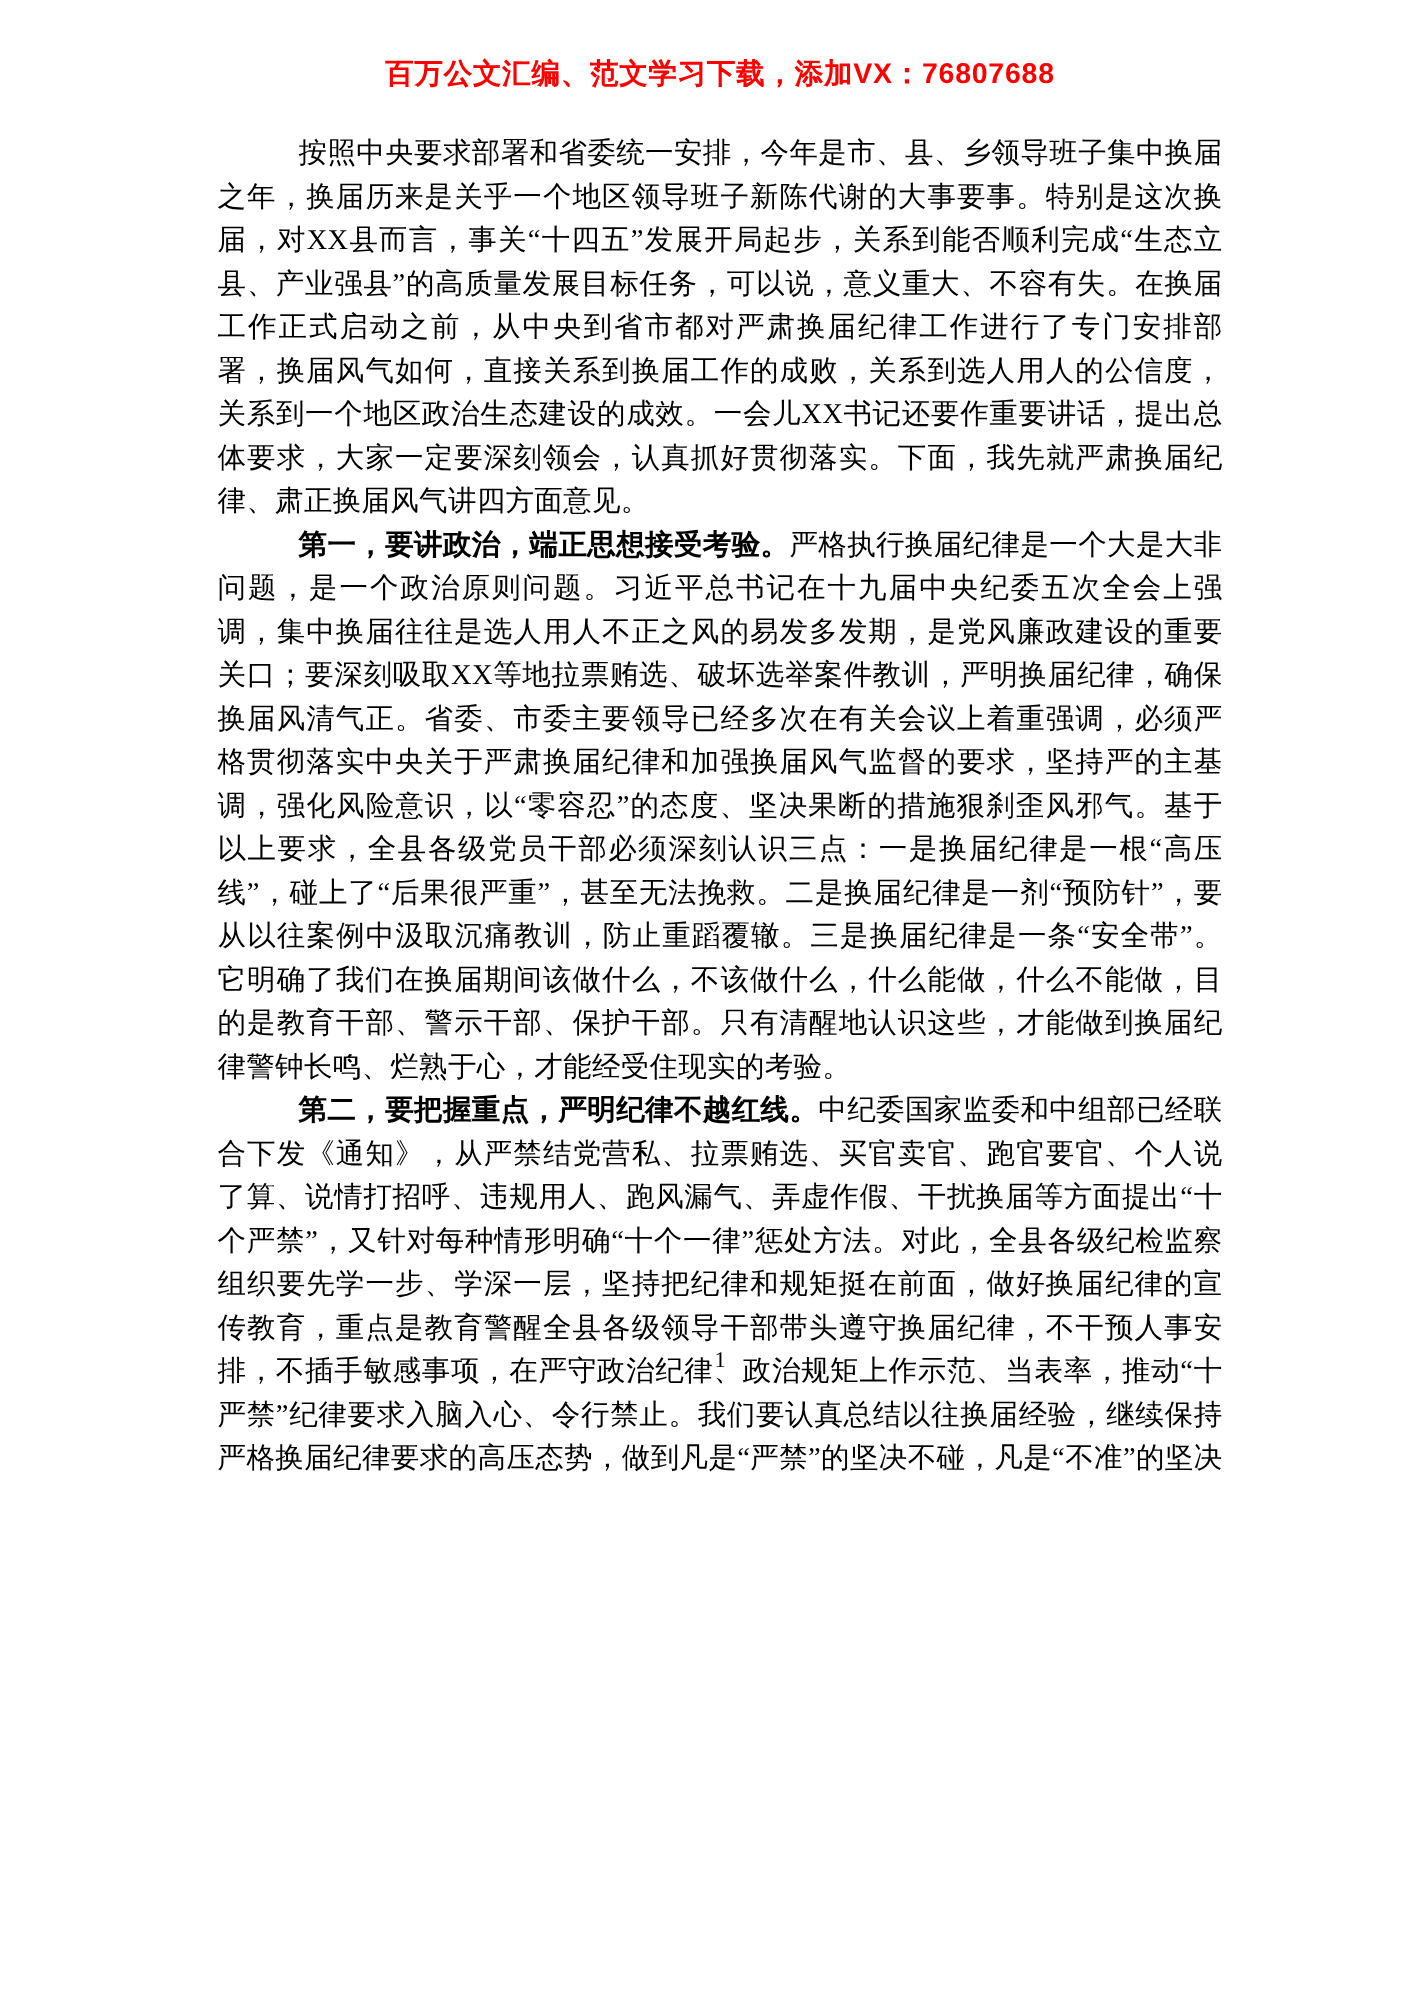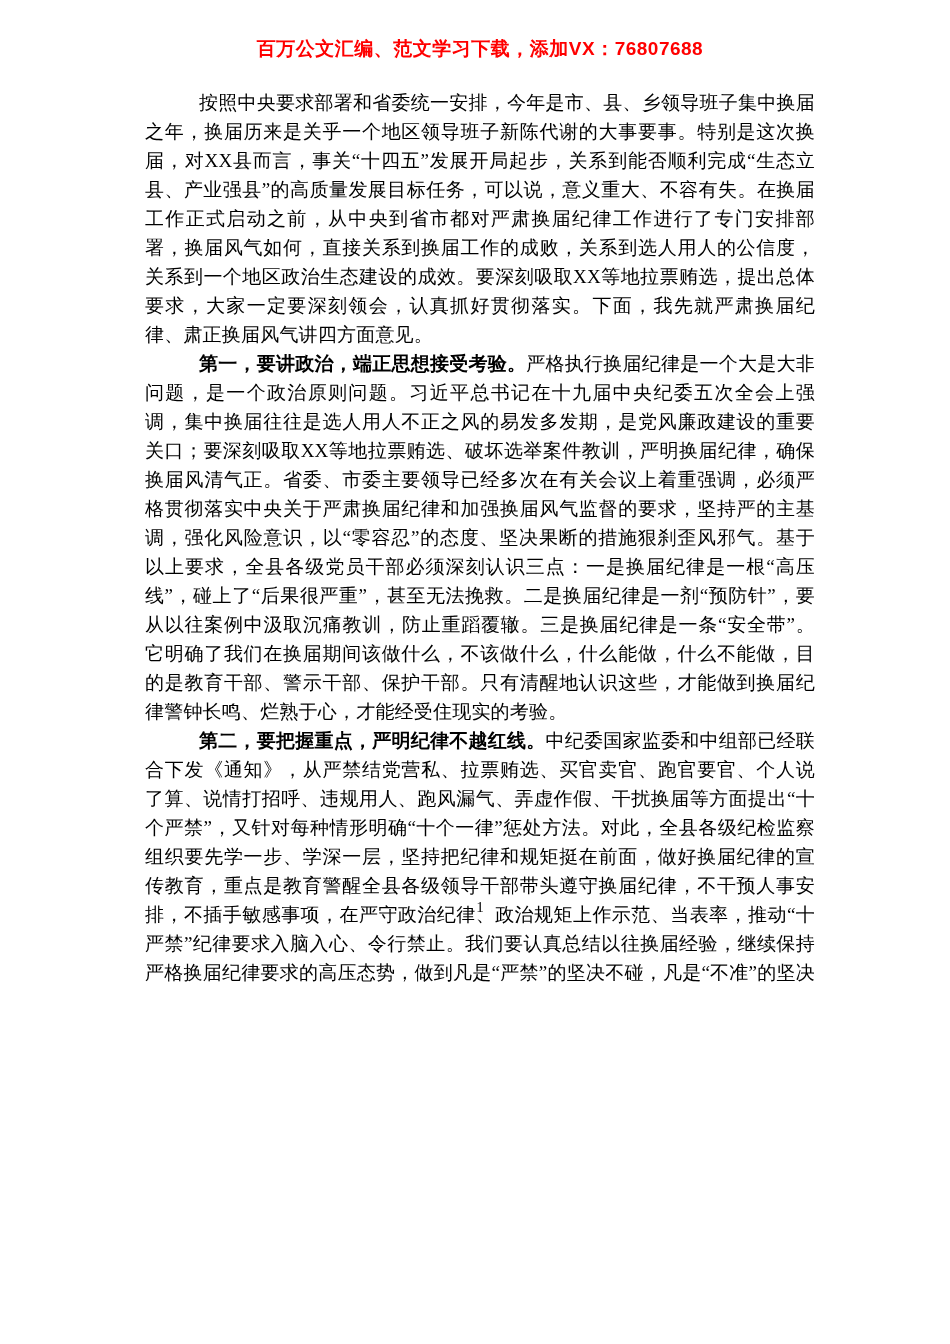--- a/index.html
+++ b/index.html
@@ -54,21 +54,21 @@
 </style>
 </head>
 <body>
 
 <div class="page">
 
   <div class="doc-header">百万公文汇编、范文学习下载，添加VX：76807688</div>
 
   <div class="doc-body">
 
-    <p class="para"><span class="lead"></span><span>按照中央要求部署和省委统一安排，今年是市、县、乡领导班子集中换届之年，换届历来是关乎一个地区领导班子新陈代谢的大事要事。特别是这次换届，对XX县而言，事关“十四五”发展开局起步，关系到能否顺利完成“生态立县、产业强县”的高质量发展目标任务，可以说，意义重大、不容有失。在换届工作正式启动之前，从中央到省市都对严肃换届纪律工作进行了专门安排部署，换届风气如何，直接关系到换届工作的成败，关系到选人用人的公信度，关系到一个地区政治生态建设的成效。要深刻吸取XX等地拉票贿选，提出总体要求，大家一定要深刻领会，认真抓好贯彻落实。下面，我先就严肃换届纪律、肃正换届风气讲四方面意见。</span></p>
+    <p class="para"><span class="lead"></span><span>按照中央要求部署和省委统一安排，今年是市、县、乡领导班子集中换届之年，换届历来是关乎一个地区领导班子新陈代谢的大事要事。特别是这次换届，对XX县而言，事关“十四五”发展开局起步，关系到能否顺利完成“生态立县、产业强县”的高质量发展目标任务，可以说，意义重大、不容有失。在换届工作正式启动之前，从中央到省市都对严肃换届纪律工作进行了专门安排部署，换届风气如何，直接关系到换届工作的成败，关系到选人用人的公信度，关系到一个地区政治生态建设的成效。一会儿XX书记还要作重要讲话，提出总体要求，大家一定要深刻领会，认真抓好贯彻落实。下面，我先就严肃换届纪律、肃正换届风气讲四方面意见。</span></p>
 
     <p class="para"><span class="lead">第一，要讲政治，端正思想接受考验。</span><span>严格执行换届纪律是一个大是大非问题，是一个政治原则问题。习近平总书记在十九届中央纪委五次全会上强调，集中换届往往是选人用人不正之风的易发多发期，是党风廉政建设的重要关口；要深刻吸取XX等地拉票贿选、破坏选举案件教训，严明换届纪律，确保换届风清气正。省委、市委主要领导已经多次在有关会议上着重强调，必须严格贯彻落实中央关于严肃换届纪律和加强换届风气监督的要求，坚持严的主基调，强化风险意识，以“零容忍”的态度、坚决果断的措施狠刹歪风邪气。基于以上要求，全县各级党员干部必须深刻认识三点：一是换届纪律是一根“高压线”，碰上了“后果很严重”，甚至无法挽救。二是换届纪律是一剂“预防针”，要从以往案例中汲取沉痛教训，防止重蹈覆辙。三是换届纪律是一条“安全带”。它明确了我们在换届期间该做什么，不该做什么，什么能做，什么不能做，目的是教育干部、警示干部、保护干部。只有清醒地认识这些，才能做到换届纪律警钟长鸣、烂熟于心，才能经受住现实的考验。</span></p>
 
     <p class="para"><span class="lead">第二，要把握重点，严明纪律不越红线。</span><span>中纪委国家监委和中组部已经联合下发《通知》，从严禁结党营私、拉票贿选、买官卖官、跑官要官、个人说了算、说情打招呼、违规用人、跑风漏气、弄虚作假、干扰换届等方面提出“十个严禁”，又针对每种情形明确“十个一律”惩处方法。对此，全县各级纪检监察组织要先学一步、学深一层，坚持把纪律和规矩挺在前面，做好换届纪律的宣传教育，重点是教育警醒全县各级领导干部带头遵守换届纪律，不干预人事安排，不插手敏感事项，在严守政治纪律、政治规矩上作示范、当表率，推动“十严禁”纪律要求入脑入心、令行禁止。我们要认真总结以往换届经验，继续保持严格换届纪律要求的高压态势，做到凡是“严禁”的坚决不碰，凡是“不准”的坚决不做，凡是“一律”的坚决执行。我们要紧紧把握住提名、推荐、考察、公示、选举等重要环节，对违反换届纪律的苗头性倾向性问题，做到早发现、早提醒、早制止。县换届纪律监督检查组要对领导班子换届工作进行全程督查指导和现场督导。充分运用个别访谈、随机暗访、电话询问、受理举报等方式开展监督检查工作，并紧密联系各单位实际，充分结合日常监督、派驻监督及巡察发现的问题，细化“十严禁”不同表现形式，提高监督检查的针对性，维护换届纪律的权威。同时，要进一步建立完善组织监督、群众监督和舆论监督“三位一体”的监督网络。要针对直接面对基层、面对群众的特点，多角度发动群众参与、广渠道掌握情况。换届期间，县纪委监委将公开换届举报电话，确保群众举报畅通无阻。</span></p>
 
   </div>
 
   <div class="page-number">1</div>
 
 </div>

